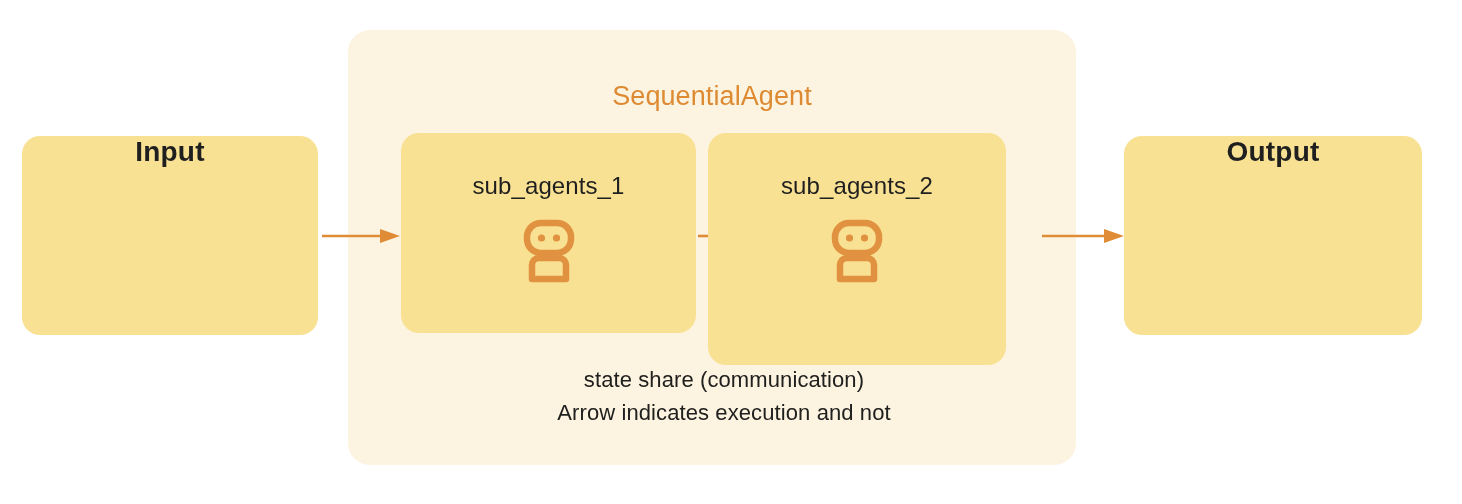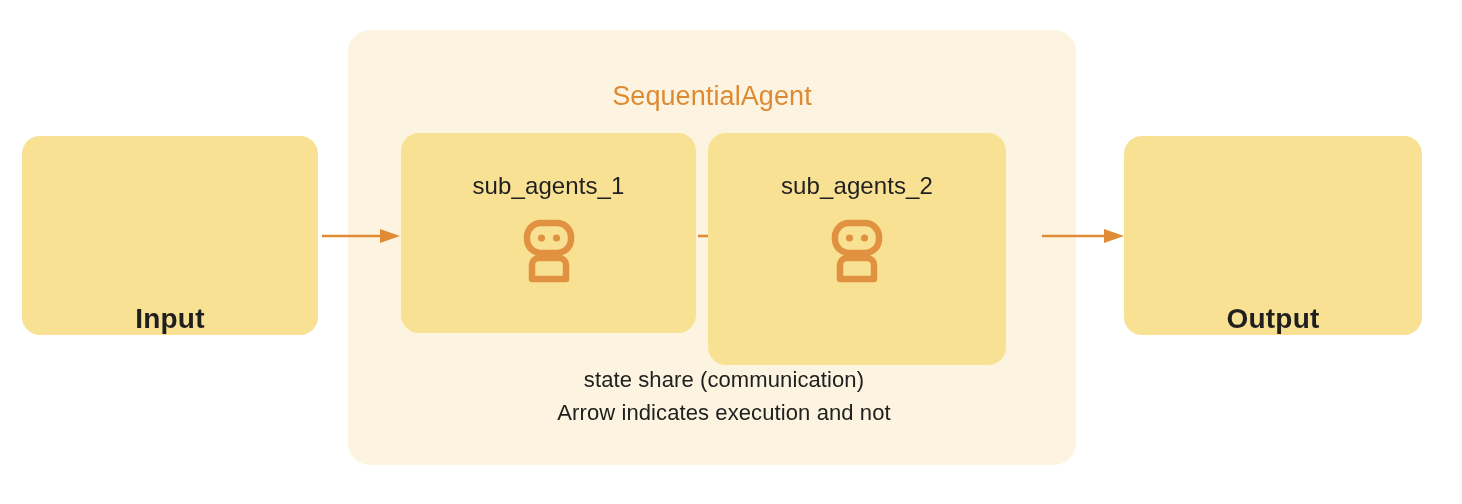--- a/index.html
+++ b/index.html
@@ -47,21 +47,21 @@
   
   .node-box {
     position: absolute;
     background: #F9E193;
     border-radius: 18px;
     box-sizing: border-box;
   }
 
   .io-box {
     display: flex;
-    align-items: flex-end;
+    align-items: flex-start;
     justify-content: center;
   }
 
   .io-label {
     font-size: 28px;
     font-weight: 700;
     color: #1F1F1F;
     letter-spacing: 0.2px;
   }
 

